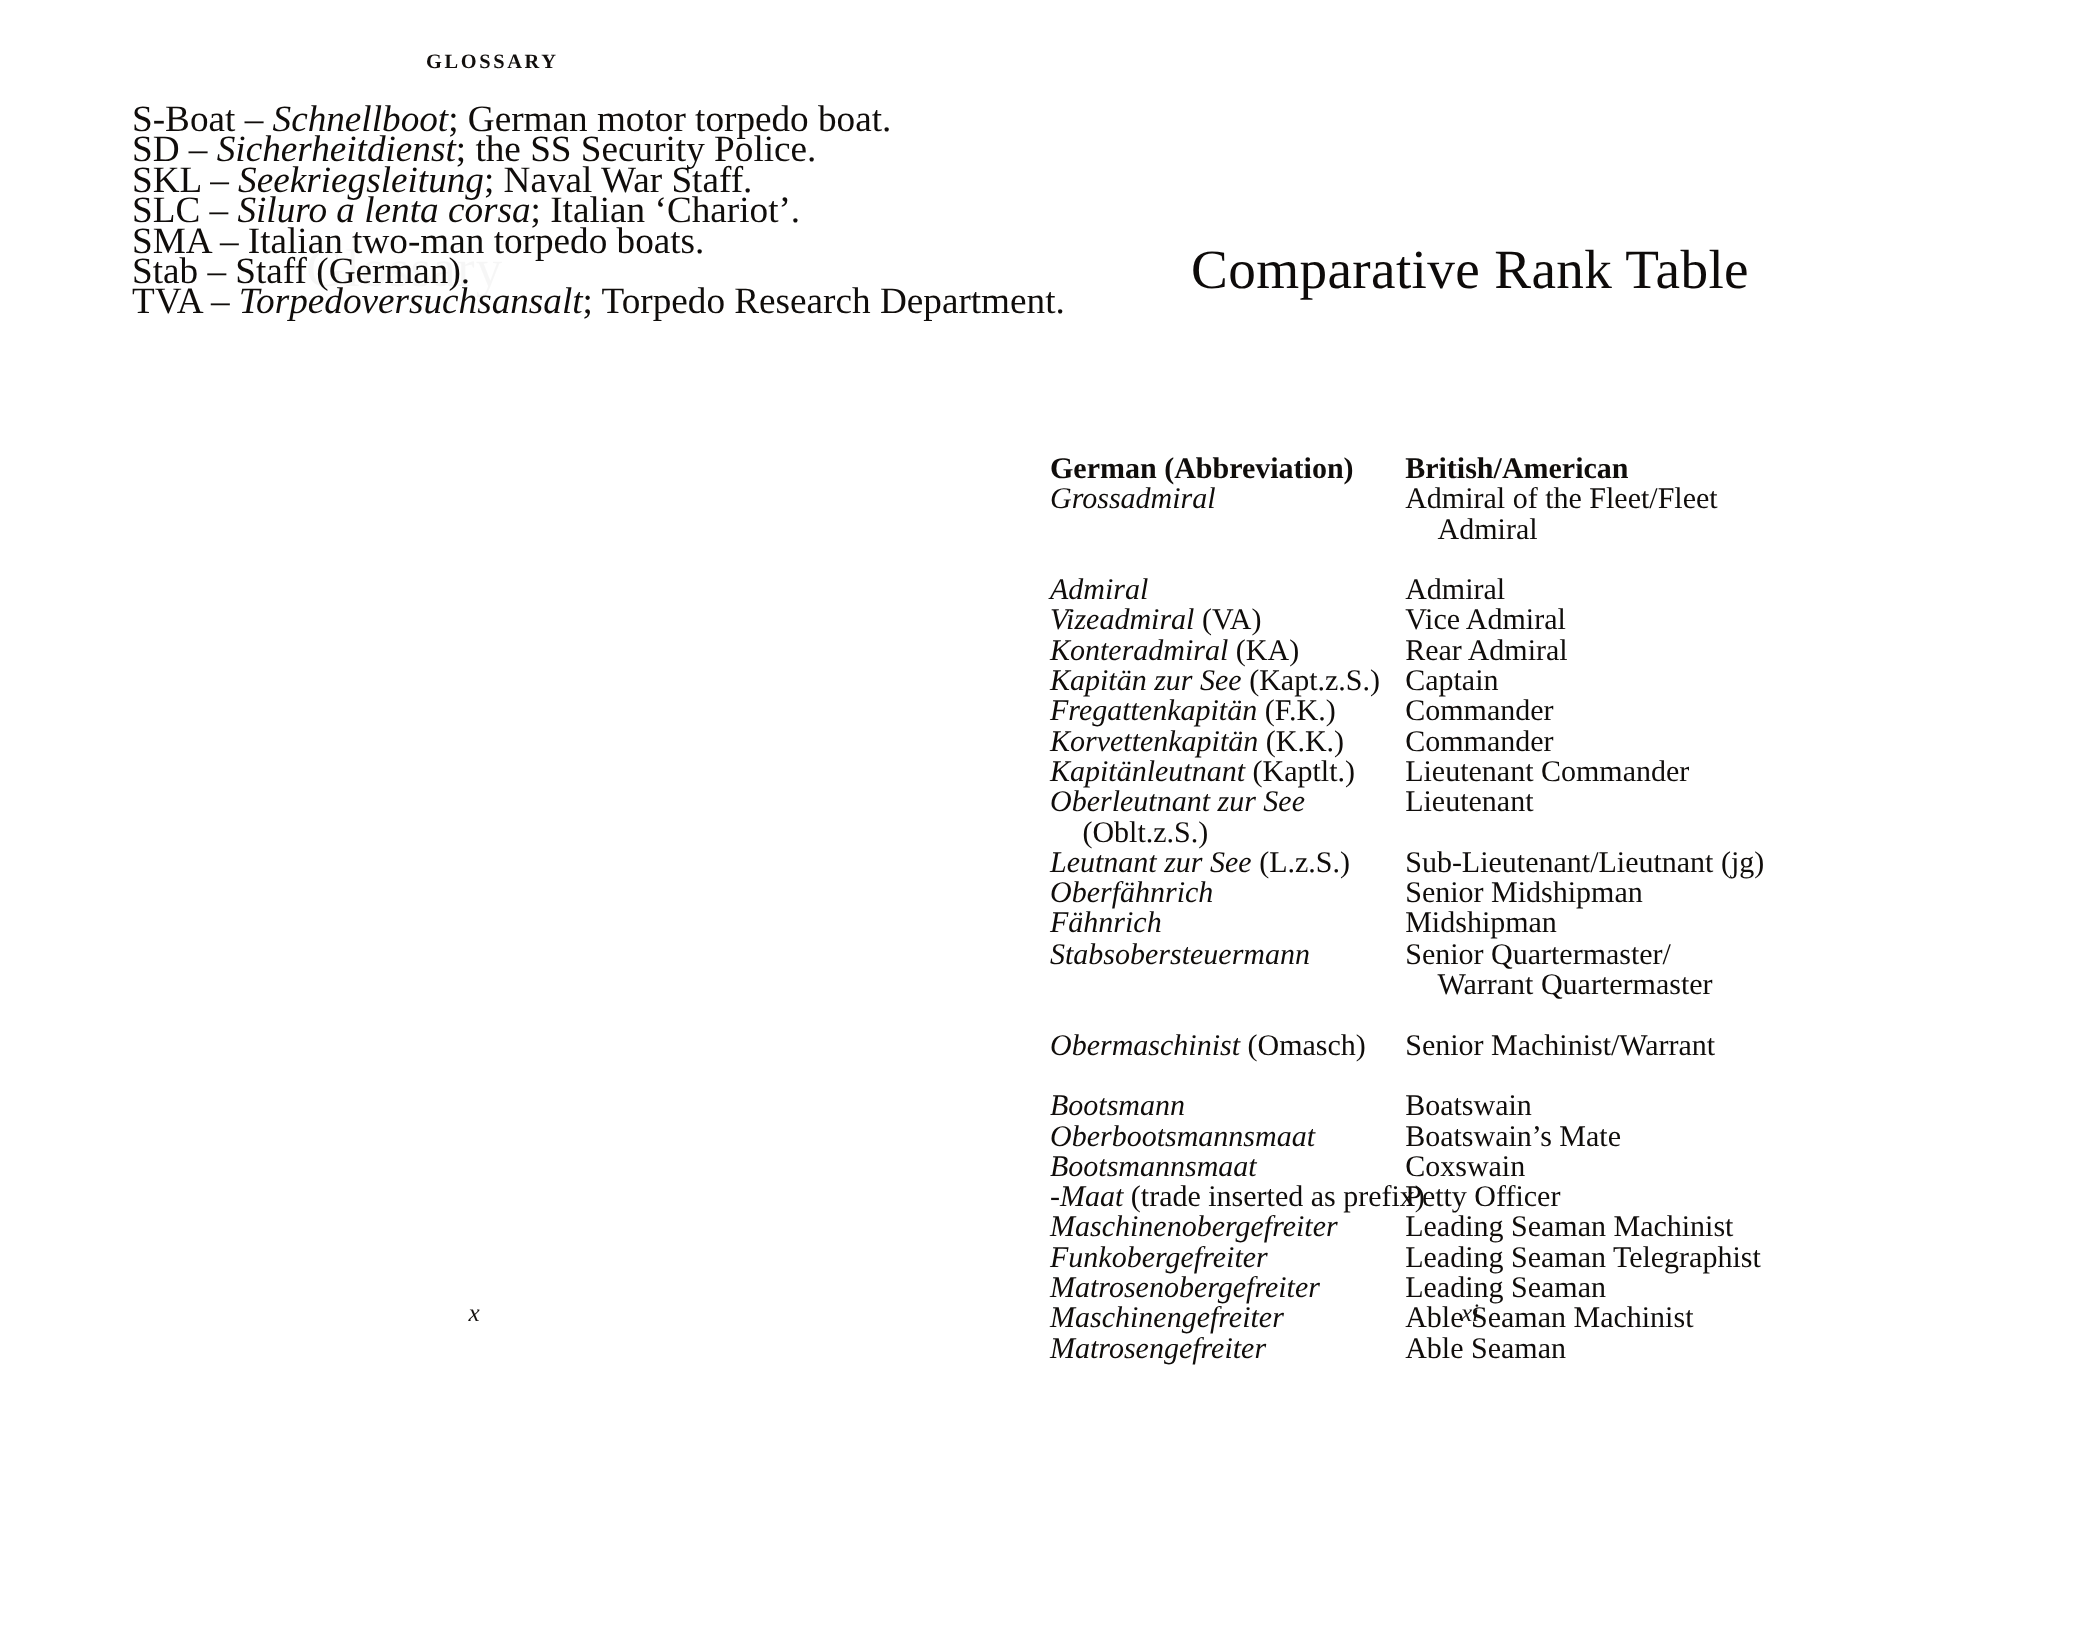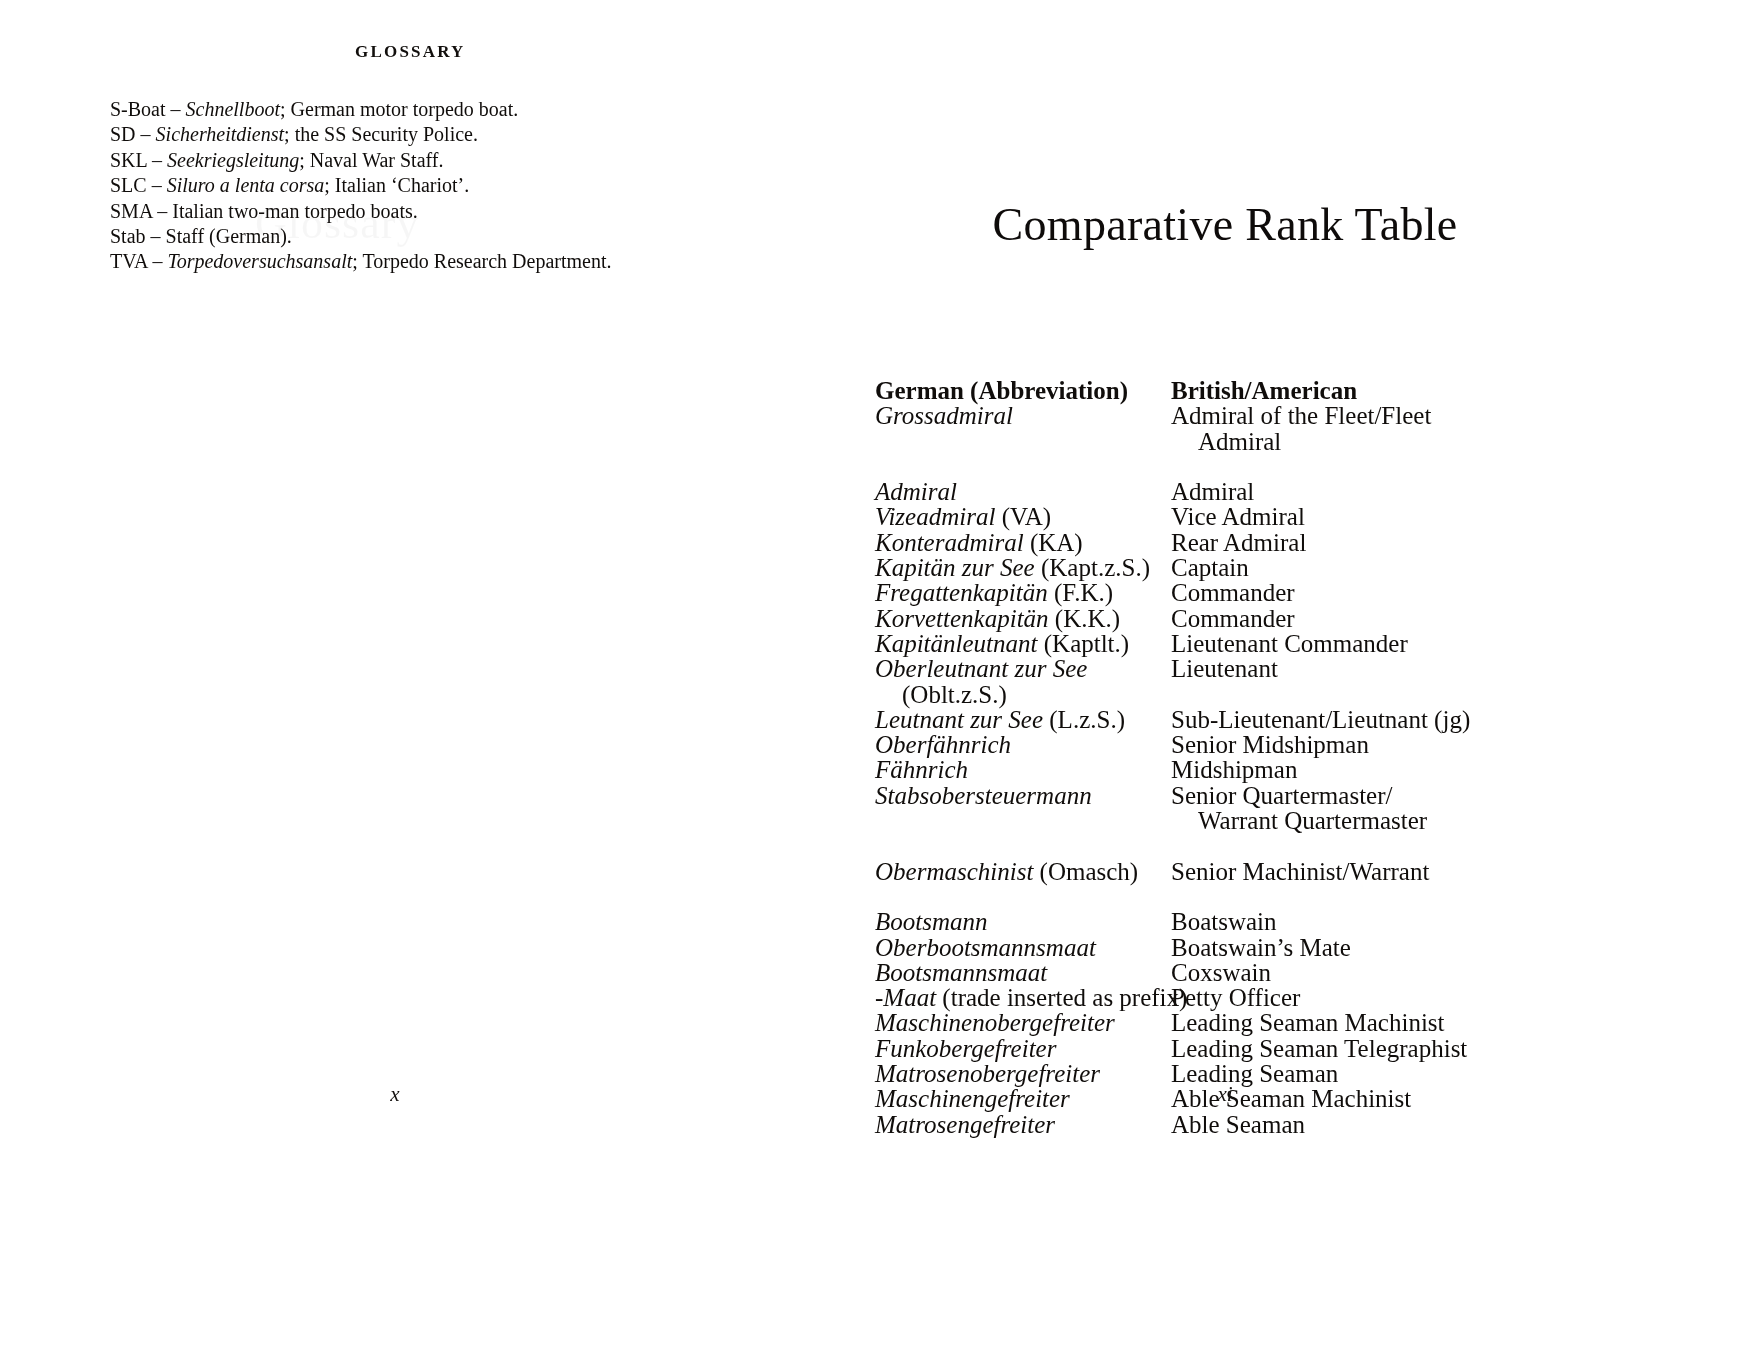--- a/index.html
+++ b/index.html
@@ -40,24 +40,23 @@
     font-size: 17px;
     font-weight: bold;
     letter-spacing: 2.2px;
     color: #120f0d;
   }
   .glossary-list {
     position: absolute;
     left: 110px;
     top: 86px;
     width: 700px;
-    font-size: 20px;
+    font-size: 31px;
     line-height: 25.4px;
     color: #100d0b;
-    margin-top: 11px;
   }
   .glossary-list .entry {
     white-space: nowrap;
     margin: 0;
     padding: 0;
   }
   .it { font-style: italic; }
 
   .folio {
     position: absolute;

